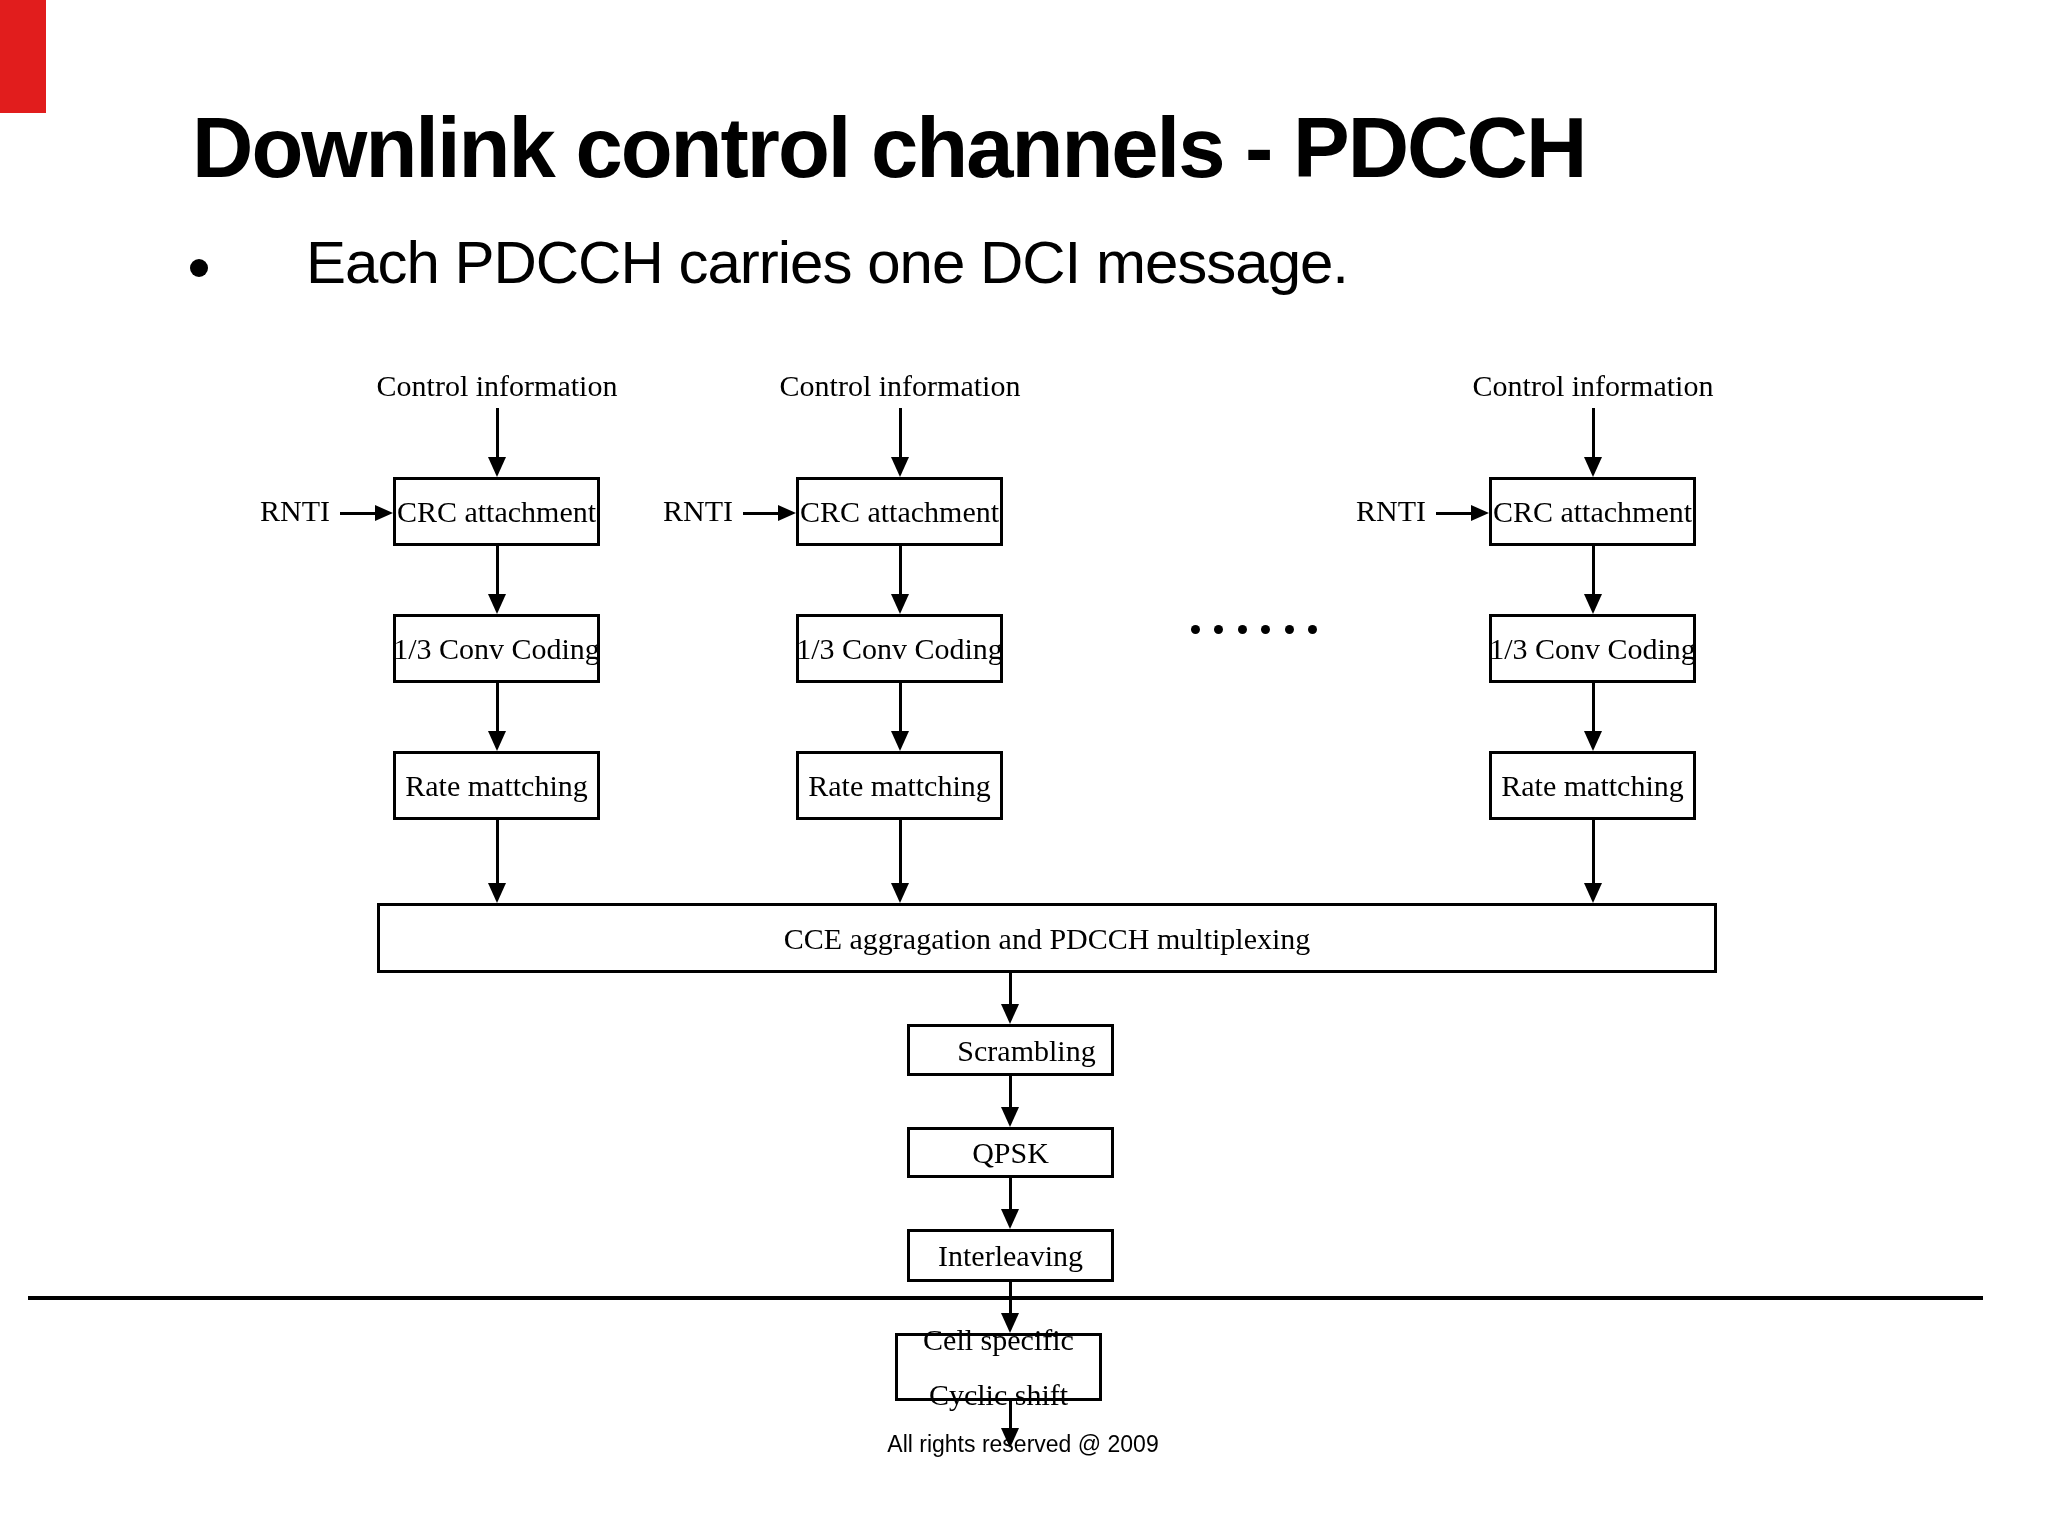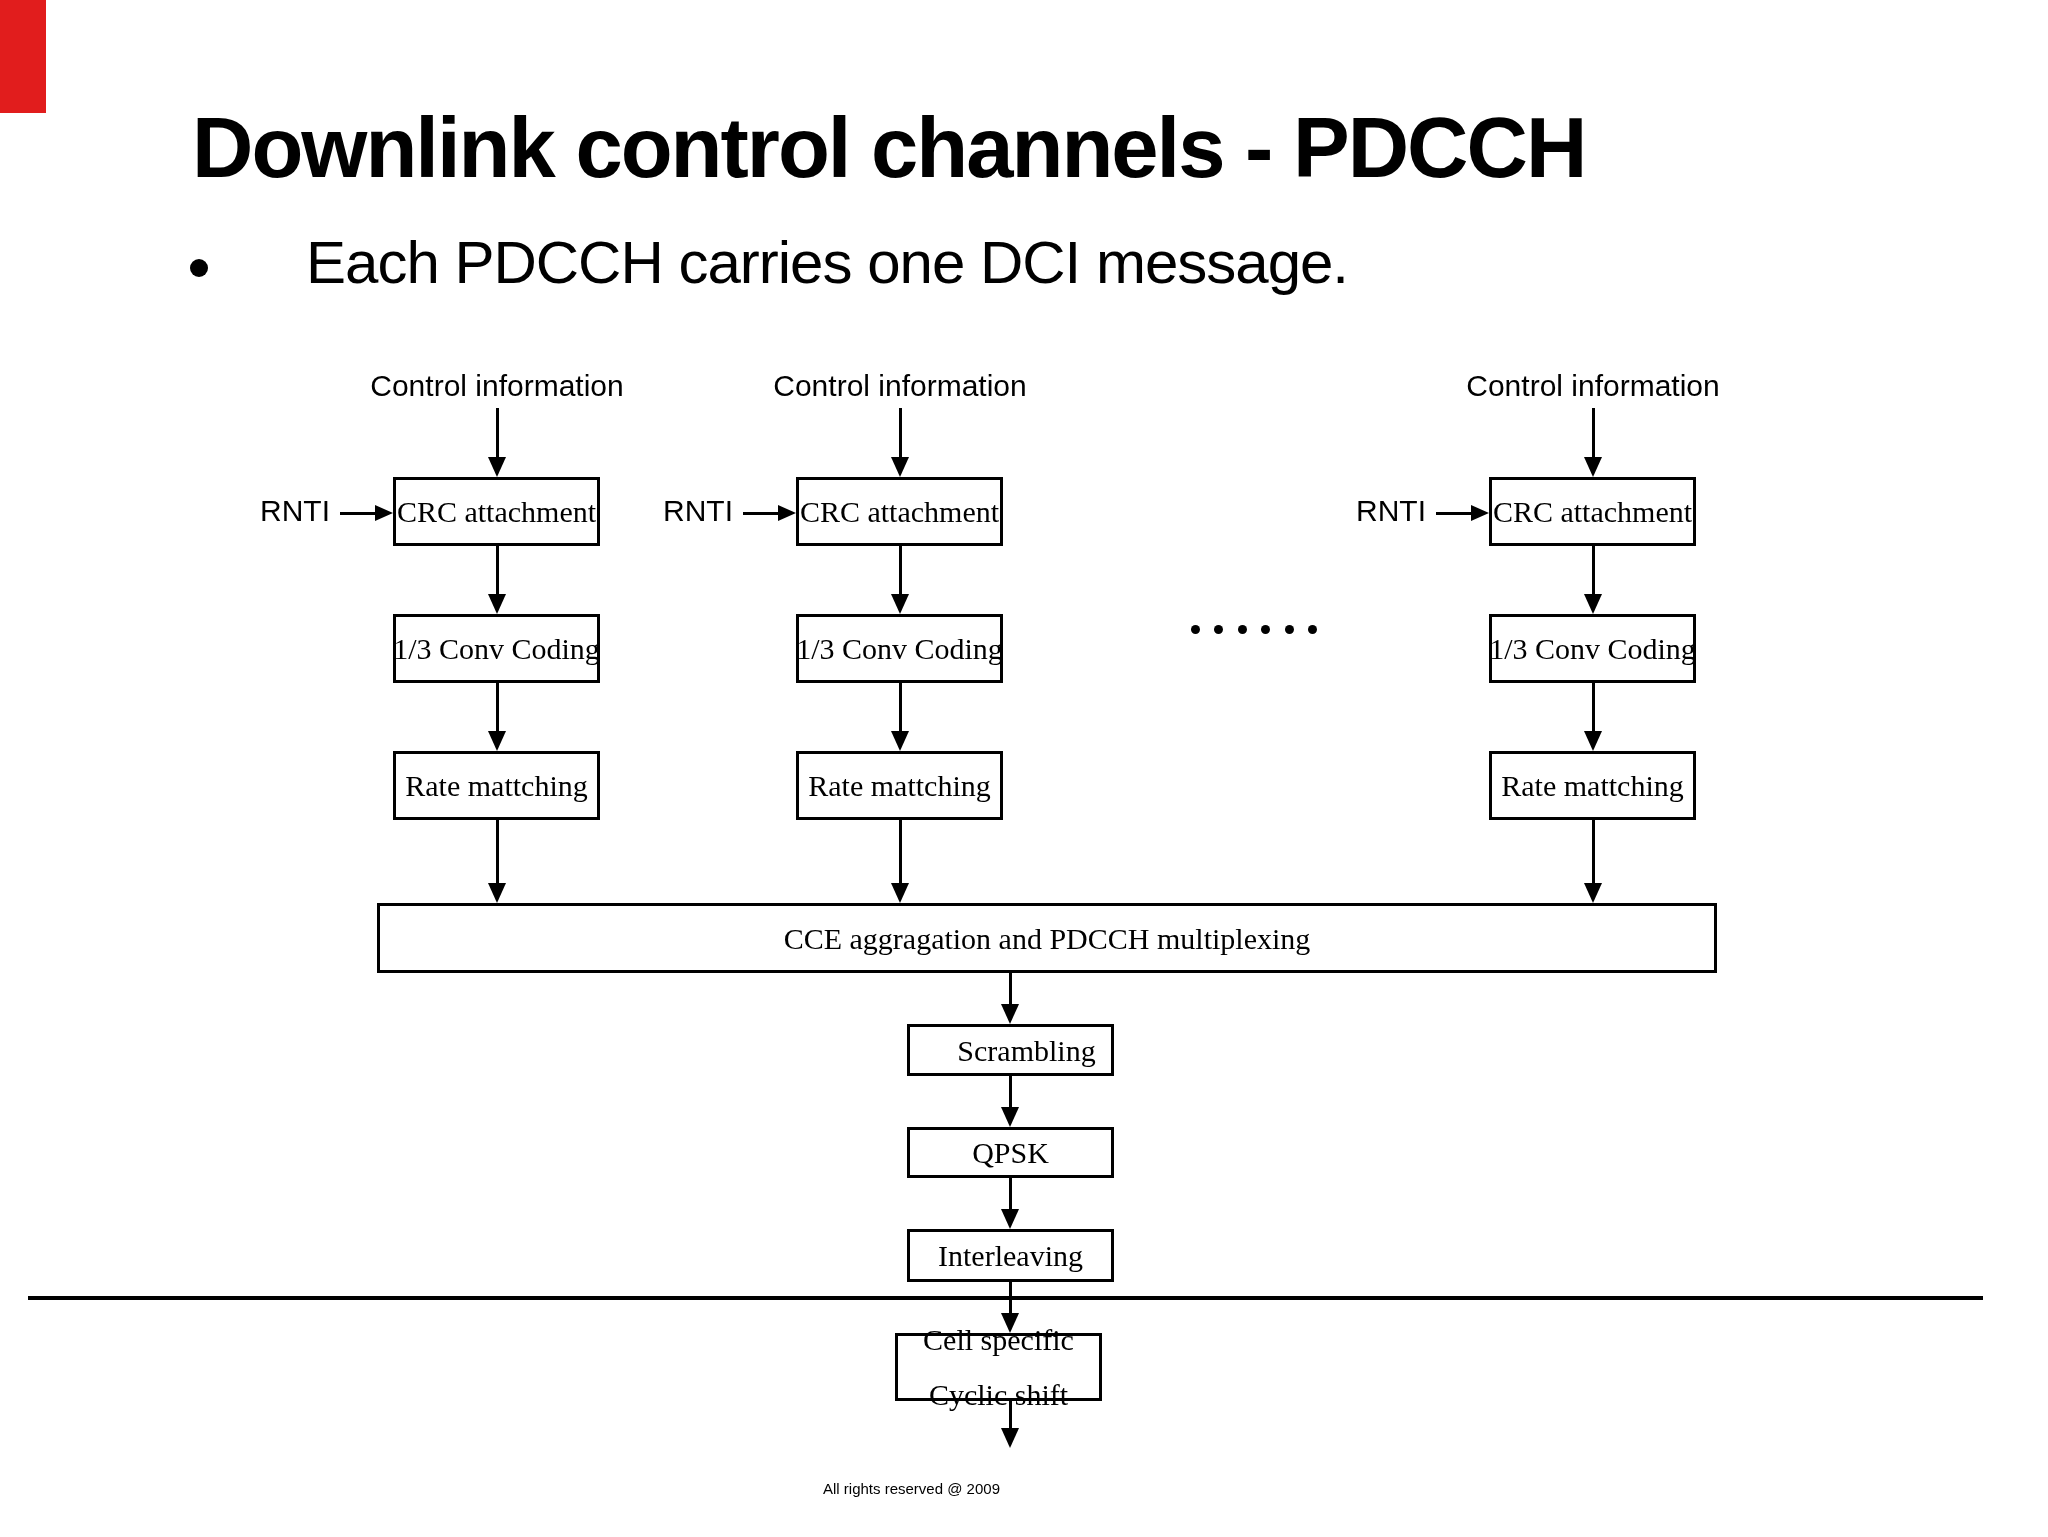--- a/index.html
+++ b/index.html
@@ -4,34 +4,34 @@
 <style>
   html,body{margin:0;padding:0;background:#ffffff;}
   #slide{position:relative;width:2048px;height:1537px;background:#ffffff;overflow:hidden;
          font-family:"Liberation Sans",sans-serif;color:#000;}
   .abs{position:absolute;}
   #red-bar{position:absolute;left:0;top:0;width:46px;height:113px;background:#e11d1d;}
   #title{position:absolute;left:192px;top:105px;font-size:85px;line-height:85px;font-weight:bold;
          letter-spacing:-2px;white-space:nowrap;color:#000;}
   #bullet-marker{position:absolute;left:190px;top:259px;width:18px;height:18px;border-radius:50%;background:#000;}
   #bullet-text{position:absolute;left:270px;top:233px;font-size:60px;line-height:60px;letter-spacing:-1px;white-space:nowrap;margin-left:36px;}
-  .lbl{position:absolute;font-family:Liberation Sans, sans-serif;font-size:30px;line-height:30px;
+  .lbl{position:absolute;font-family:Liberation Serif, serif;font-size:30px;line-height:30px;
        color:#000;text-align:center;white-space:nowrap;}
   .rnti{text-align:right;}
   .dbox{position:absolute;box-sizing:border-box;border:3px solid #000;background:#fff;
         display:flex;flex-direction:column;align-items:center;justify-content:center;
         font-family:"Liberation Serif",serif;font-size:30px;line-height:31px;color:#000;text-align:center;white-space:nowrap;}
   .aline{position:absolute;background:#000;}
   .ahead-down{position:absolute;width:0;height:0;border-left:9px solid transparent;
               border-right:9px solid transparent;border-top:20px solid #000;}
   .ahead-right{position:absolute;width:0;height:0;border-top:8px solid transparent;
                border-bottom:8px solid transparent;border-left:18px solid #000;}
   .dot{position:absolute;width:9px;height:9px;border-radius:50%;background:#000;}
   #separator{position:absolute;left:28px;top:1296px;width:1955px;height:4px;background:#000;}
-  #copyright{position:absolute;left:823px;top:1433px;width:400px;font-size:15px;line-height:23px;margin-top:44px;}
+  #copyright{position:absolute;left:823px;top:1433px;width:400px;font-size:23px;line-height:23px;text-align:center;}
 </style>
 </head>
 <body>
 
 <div id="slide">
 
   <div id="red-bar" style="background: rgb(225, 29, 29);"></div>
 
   <div id="title">Downlink control channels - PDCCH</div>
 

